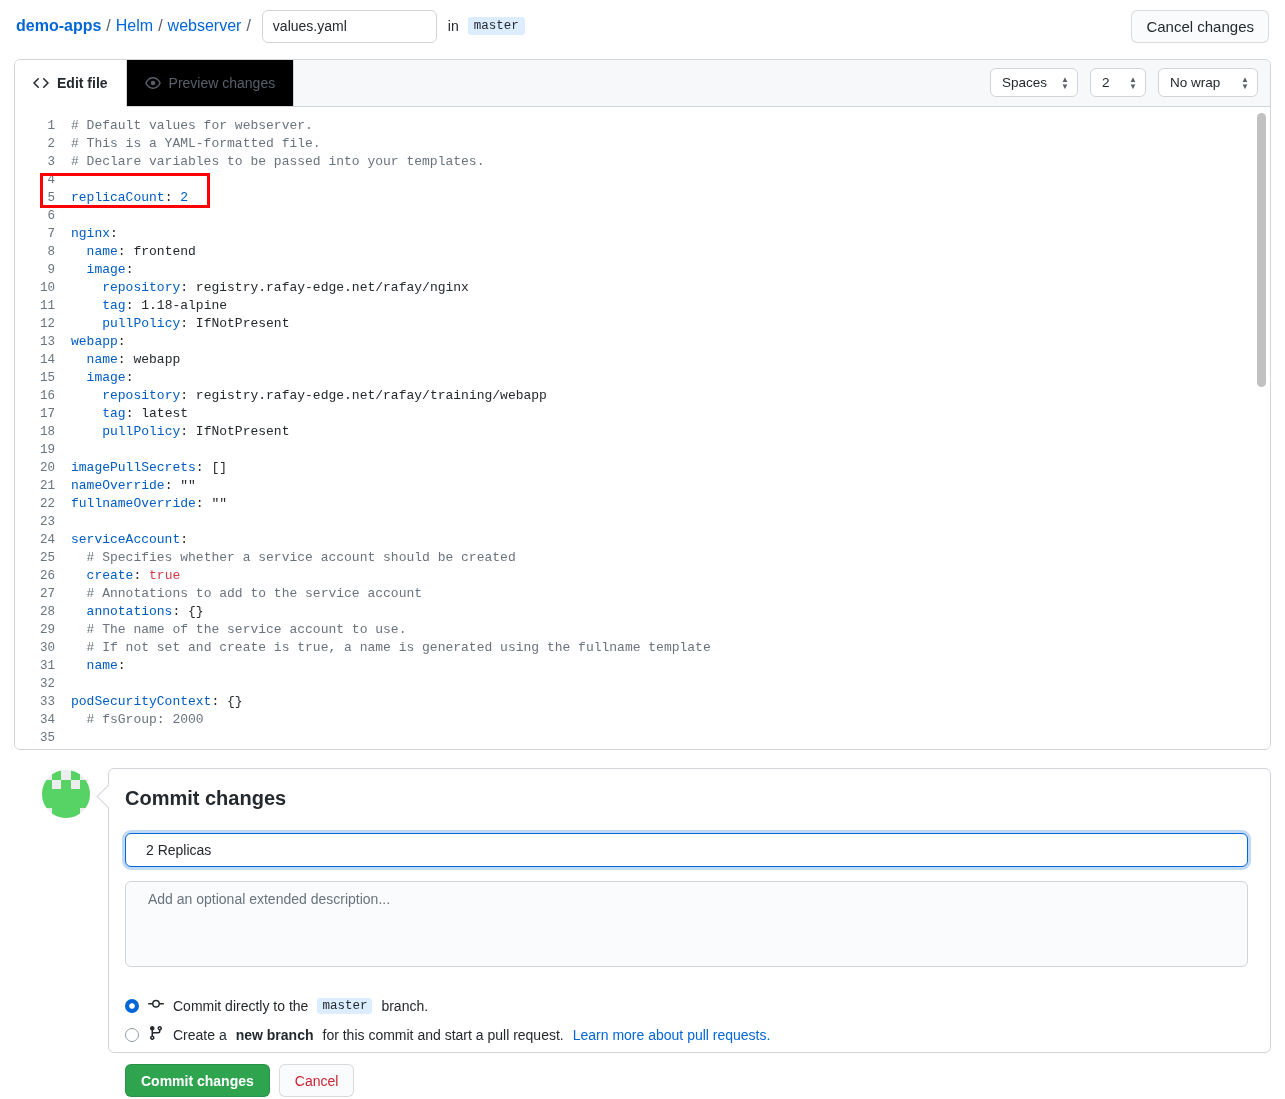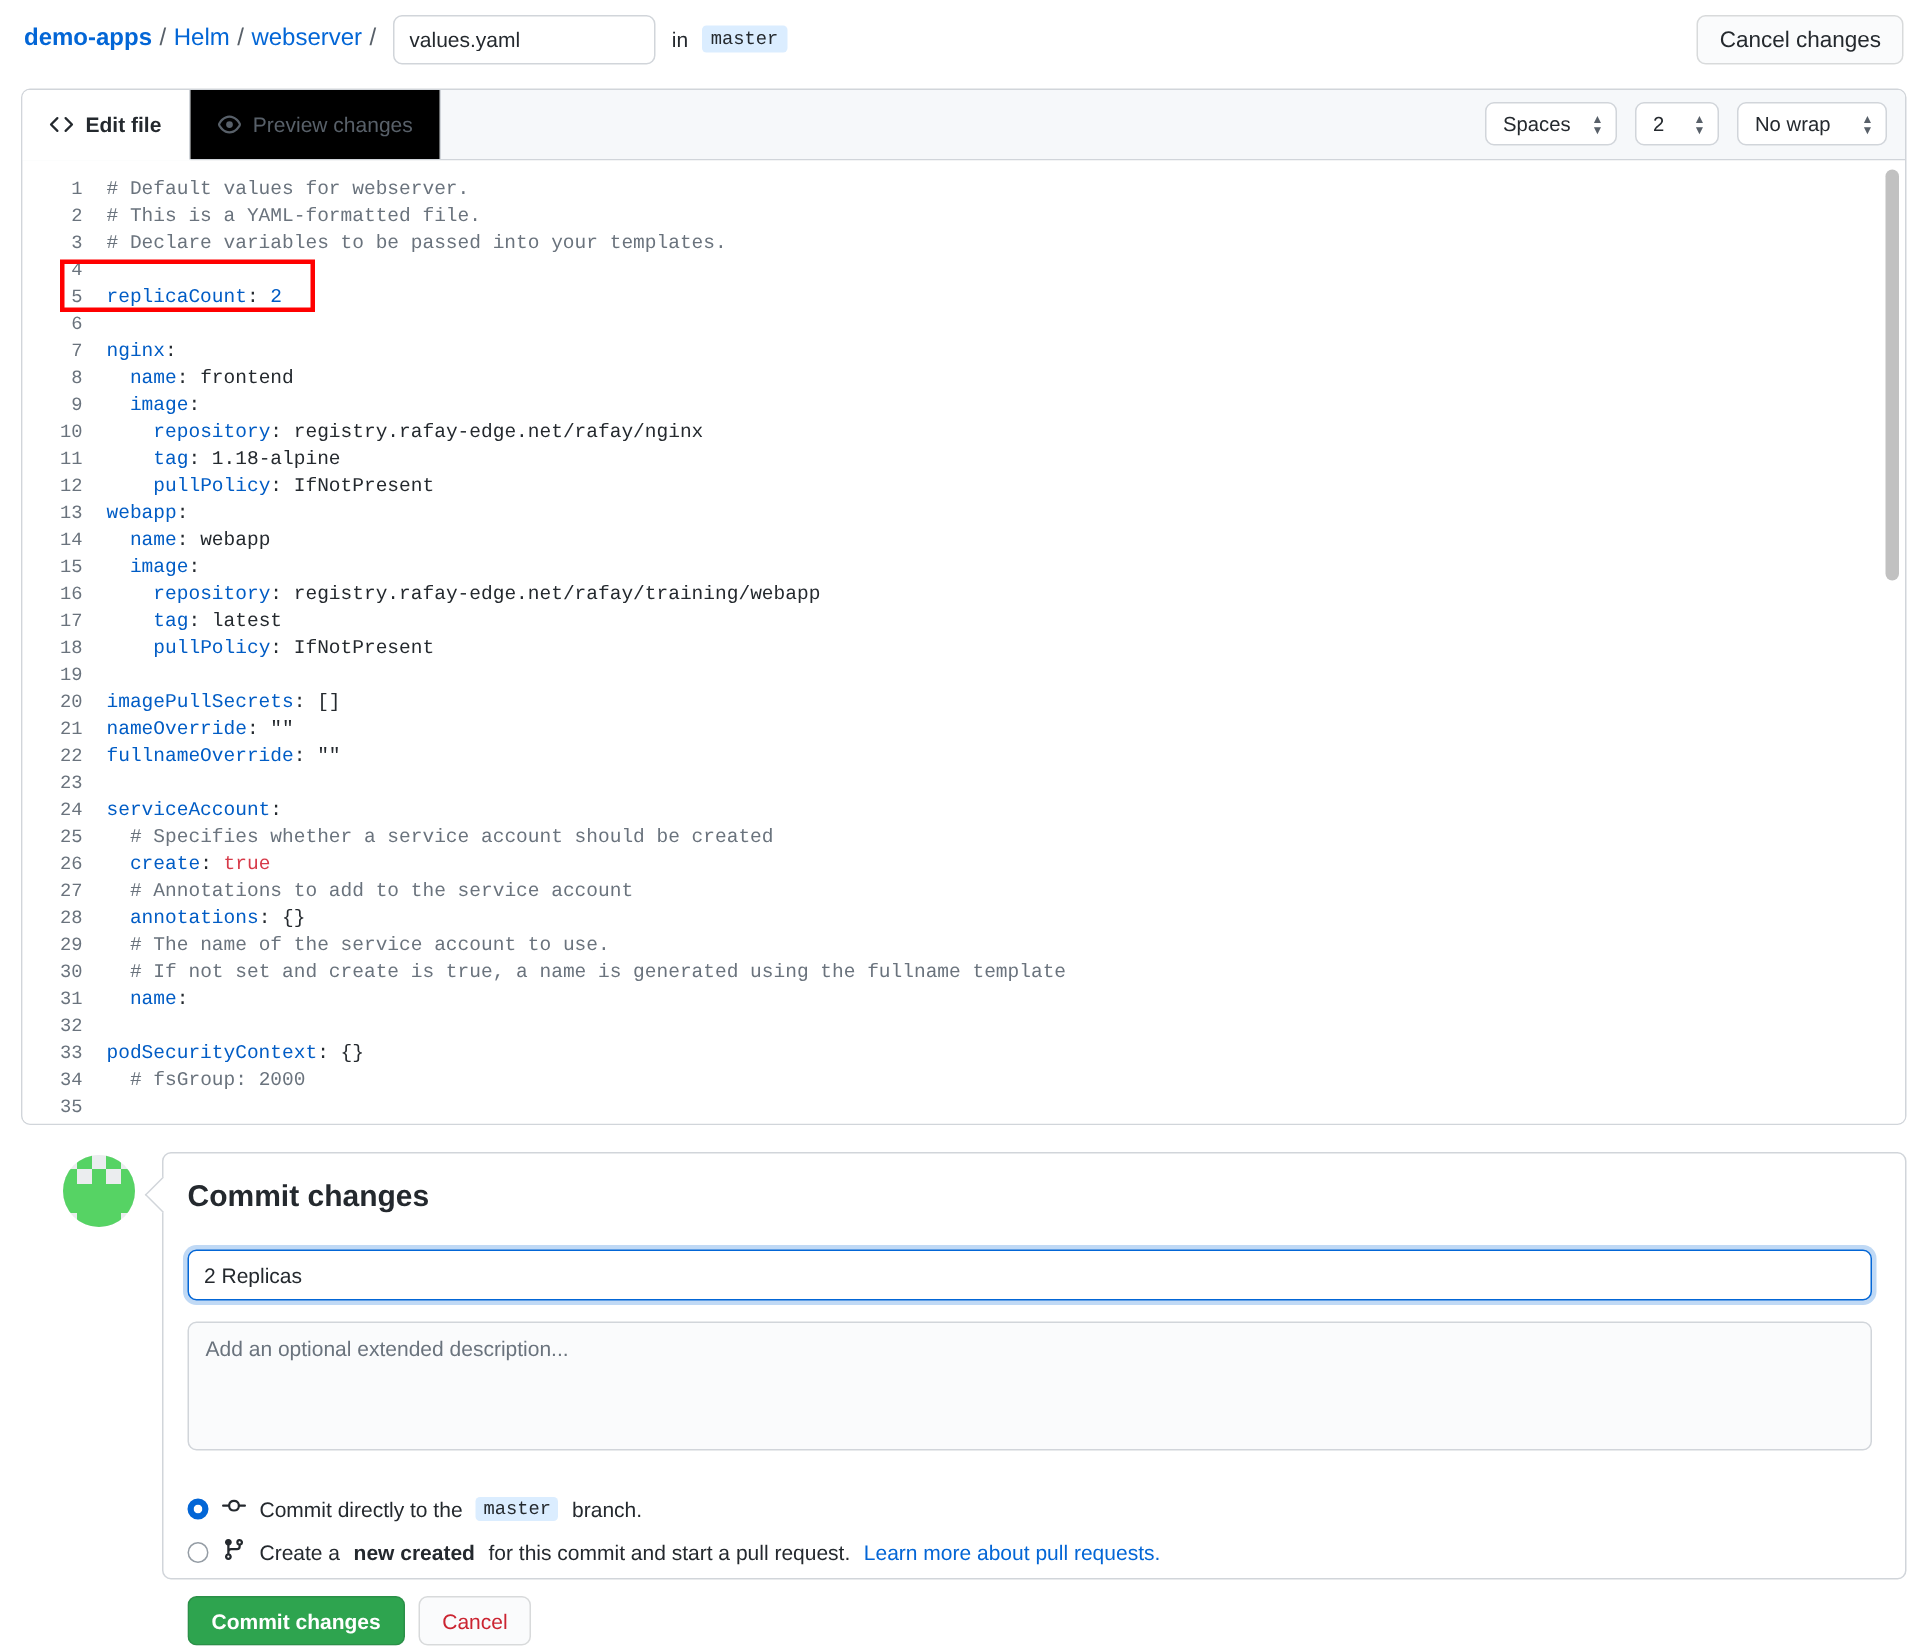--- a/index.html
+++ b/index.html
@@ -139,28 +139,28 @@
   }
   .commit-title {
     position: absolute; left: 16px; top: 18px;
     font-size: 20px; font-weight: bold; color: #24292e;
   }
   .commit-msg-input {
     position: absolute; left: 16px; top: 64px;
     width: 1123px; height: 34px;
     border: 1px solid #0366d6; border-radius: 6px;
     box-shadow: 0 0 0 3px rgba(3,102,214,0.25);
-    padding: 0 10px; font-size: 14px; color: #24292e;
+    padding: 0 20px; font-size: 14px; color: #24292e;
     font-family: "Liberation Sans", sans-serif; outline: none; background: #fff;
   }
   .commit-desc {
     position: absolute; left: 16px; top: 112px;
     width: 1123px; height: 86px;
     border: 1px solid #d1d5da; border-radius: 6px;
-    background: #fafbfc; padding: 9px 11px;
+    background: #fafbfc; padding: 9px 22px;
     font-size: 14px; font-family: "Liberation Sans", sans-serif;
     color: #24292e; resize: none; outline: none;
   }
   .commit-desc::placeholder { color: #6a737d; }
 
   .radio-row {
     position: absolute; left: 16px; display: flex; align-items: center; gap: 9px;
     font-size: 14px; color: #24292e;
   }
   .radio-row.r1 { top: 227px; }
@@ -310,21 +310,21 @@
     </div>
 
     <div class="radio-row r2">
       <span class="radio"></span>
       <span>
         <svg width="16" height="16" viewBox="0 0 16 16" fill="#24292e">
             <path d="M11.75 2.5a.75.75 0 100 1.5.75.75 0 000-1.5zm-2.25.75a2.25 2.25 0 113 2.122V6A2.5 2.5 0 0110 8.5H6a1 1 0 00-1 1v1.128a2.251 2.251 0 11-1.5 0V5.372a2.25 2.25 0 111.5 0v1.836A2.492 2.492 0 016 7h4a1 1 0 001-1v-.628A2.25 2.25 0 019.5 3.25zM4.25 12a.75.75 0 100 1.5.75.75 0 000-1.5zM3.5 3.25a.75.75 0 111.5 0 .75.75 0 01-1.5 0z"></path>
           </svg>
       </span>
       <span>Create a</span>
-      <span class="strong">new created</span>
+      <span class="strong">new branch</span>
       <span>for this commit and start a pull request.</span>
       <a class="lnk" href="#">Learn more about pull requests.</a>
     </div>
 
     <div class="btn-row">
       <button class="commit-btn">Commit changes</button>
       <button class="cancel-btn">Cancel</button>
     </div>
   </div>
 </div>

